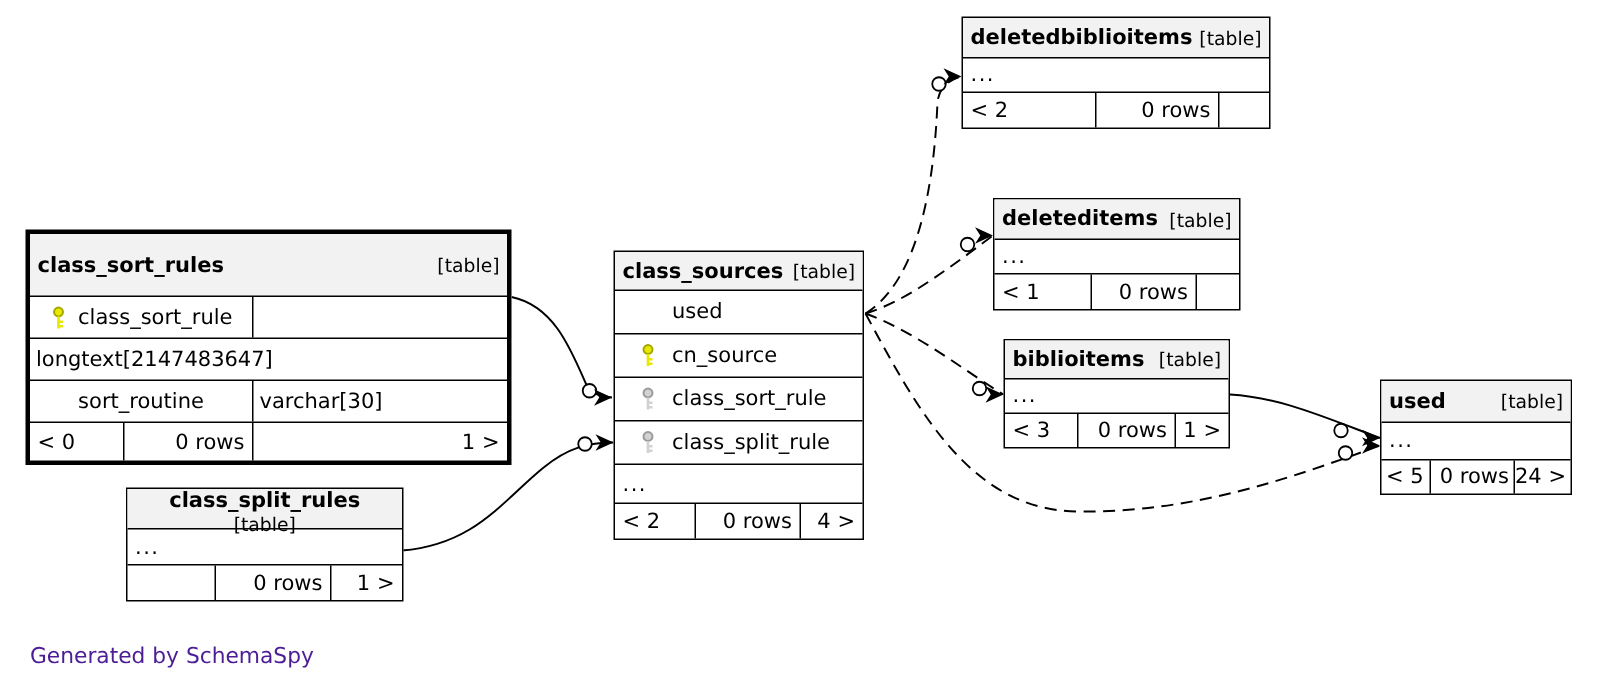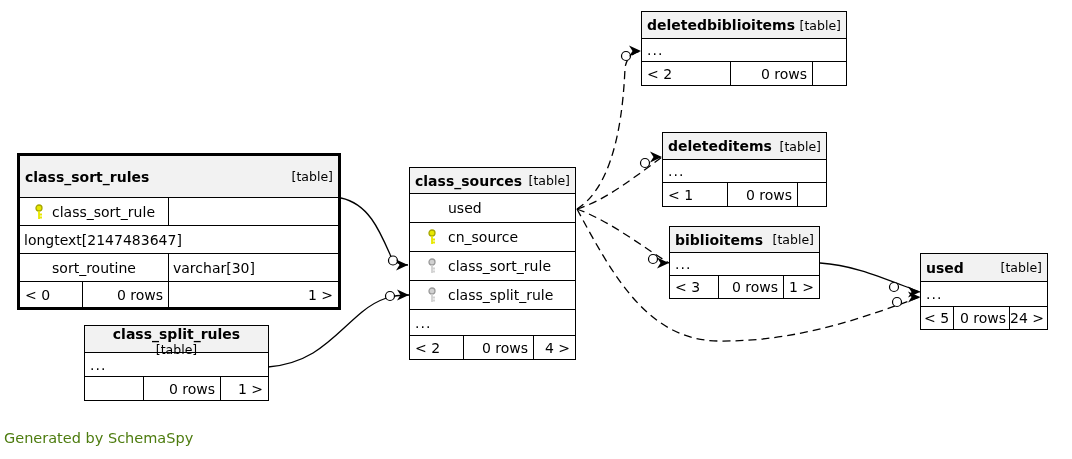--- a/index.html
+++ b/index.html
@@ -89,21 +89,21 @@
 
   
   #t-cspr { left:84px; top:325px; width:185px; }
   #t-cspr .hdr { height:27px;flex-direction:column; }
   #t-cspr .ellrow { height:24px; }
   #t-cspr .ftr { height:23px; }
   #t-cspr .f1 { width:59px; }
   #t-cspr .f2 { width:77px; }
   #t-cspr .f3 { flex:1; }
 
-  .note { position:absolute; left:4px; top:430px; font-size:14.5px; color:#4d7c0f;text-align:right; }
+  .note { position:absolute; left:20px; top:430px; font-size:14.5px; color:#4c1d95;text-align:right; }
 </style>
 </head>
 <body>
 
 <div class="stage">
 
   <svg class="wires" width="1072" height="459" viewBox="0 0 1072 459">
     <g fill="none" stroke="#000" stroke-width="1.3">
 
       <path d="M 341 198 C 370 204, 381 234, 392 259 C 396 263, 401 264.5, 408 265"></path>

